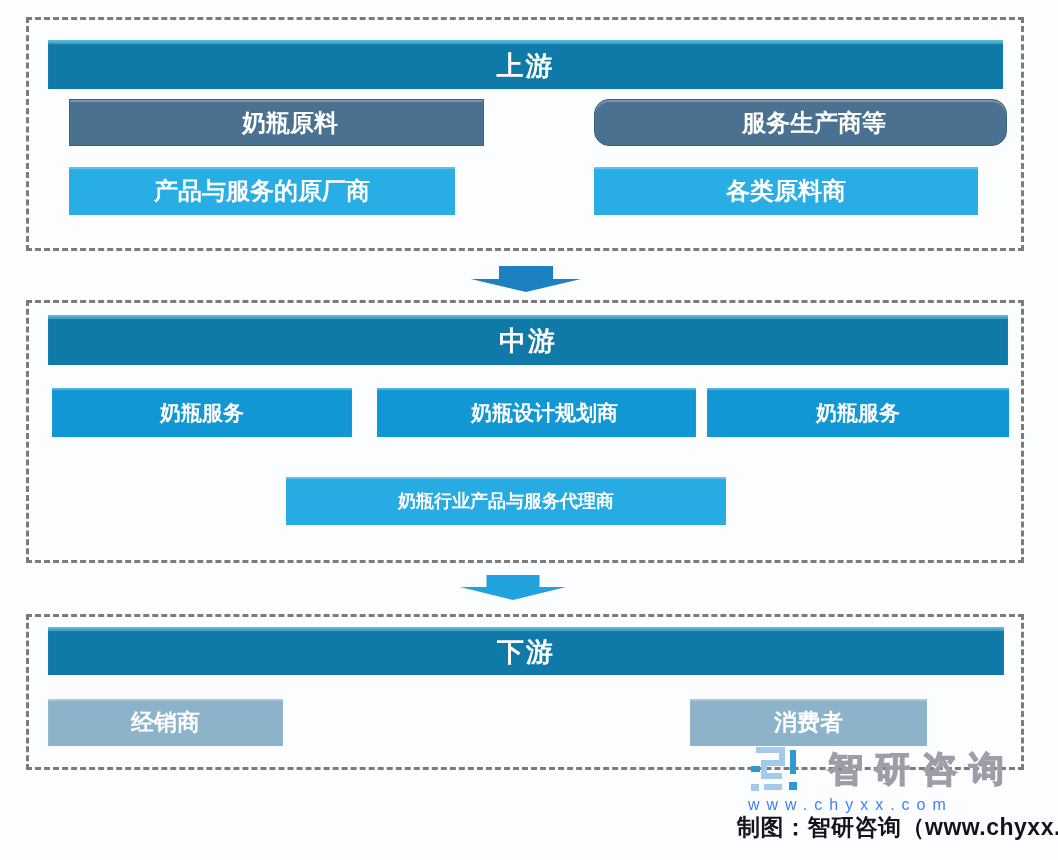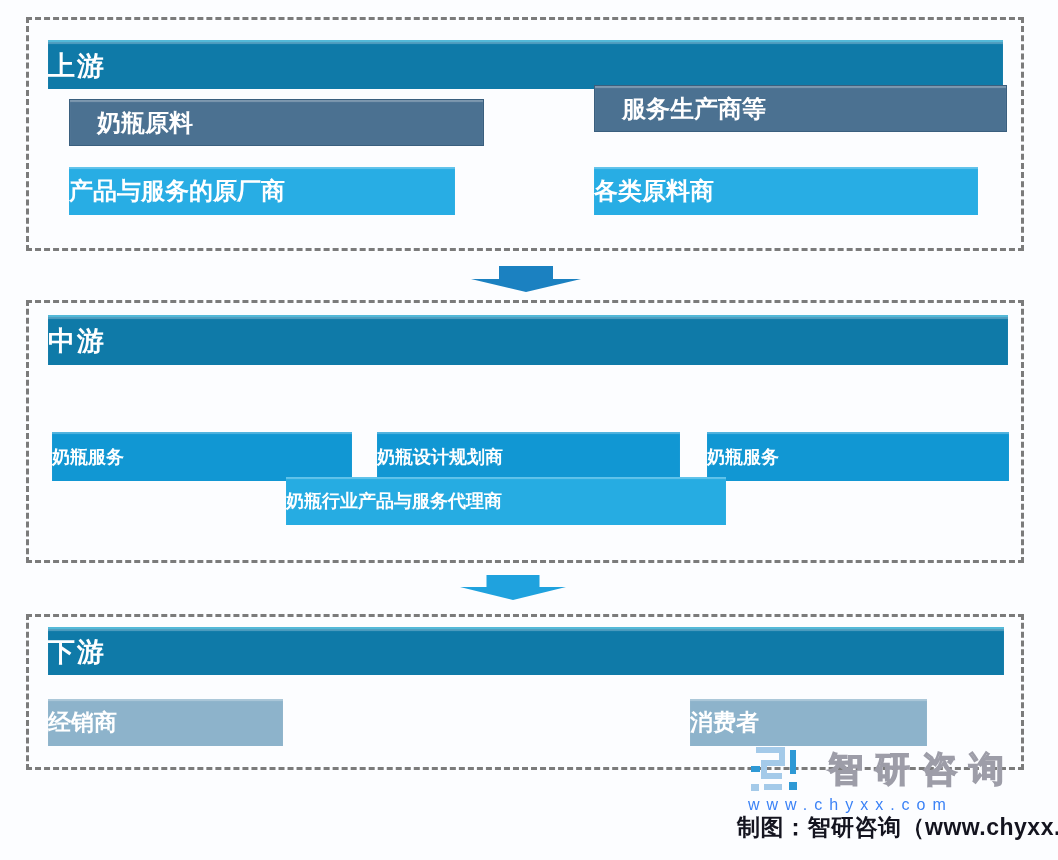--- a/index.html
+++ b/index.html
@@ -10,41 +10,41 @@
   }
   html,body{margin:0;padding:0;}
   body{background:#fff;font-family:"Liberation Sans","DejaVu Sans",sans-serif;}
   .canvas{position:relative;width:1058px;height:860px;background:var(--bg);overflow:hidden;}
 
   .dashed-box{position:absolute;border:3px dashed var(--dash-gray);}
   .box-upstream{left:26px;top:17px;width:992px;height:228px;}
   .box-midstream{left:26px;top:300px;width:992px;height:257px;}
   .box-downstream{left:26px;top:614px;width:992px;height:150px;}
 
-  .bar{position:absolute;display:flex;align-items:center;justify-content:flex-start;
+  .bar{position:absolute;display:flex;align-items:center;justify-content:center;
        color:#fff;font-weight:600;box-shadow:inset 0 2px 1px rgba(255,255,255,.28);}
   .bar-header{background:var(--header-blue);font-size:27px;letter-spacing:2px;
               border-top:2px solid rgba(96,196,224,.85);}
   .bar-slate{background:var(--slate-blue);font-size:24px;border:1px solid #3a5f7e;padding-left:27px;}
   .bar-cyan{background:var(--bright-cyan);font-size:24px;}
-  .bar-mid{background:var(--mid-blue);font-size:18px;margin-top:44px;}
+  .bar-mid{background:var(--mid-blue);font-size:21px;}
   .bar-agent{background:var(--agent-cyan);font-size:18px;}
   .bar-muted{background:var(--muted-blue);font-size:23px;}
 
   
   .h-up{left:19px;top:20px;width:955px;height:47px;}
   .b-up1{left:40px;top:79px;width:386px;height:45px;}
-  .b-up2{left:565px;top:65px;width:384px;height:45px;}
+  .b-up2{left:565px;top:79px;width:384px;height:45px;border-radius:15px;}
   .b-up3{left:40px;top:147px;width:386px;height:48px;}
   .b-up4{left:565px;top:147px;width:384px;height:48px;}
 
   
   .h-mid{left:19px;top:12px;width:960px;height:48px;}
   .b-mid1{left:23px;top:85px;width:300px;height:49px;}
-  .b-mid2{left:348px;top:85px;width:303px;height:49px;}
+  .b-mid2{left:348px;top:85px;width:303px;height:49px;padding-left:16px;}
   .b-mid3{left:678px;top:85px;width:302px;height:49px;}
   .b-mid4{left:257px;top:174px;width:440px;height:48px;}
 
   
   .h-down{left:19px;top:10px;width:956px;height:46px;}
   .b-down1{left:19px;top:82px;width:235px;height:47px;}
   .b-down2{left:661px;top:82px;width:237px;height:47px;}
 
   
   .arrow{position:absolute;}

